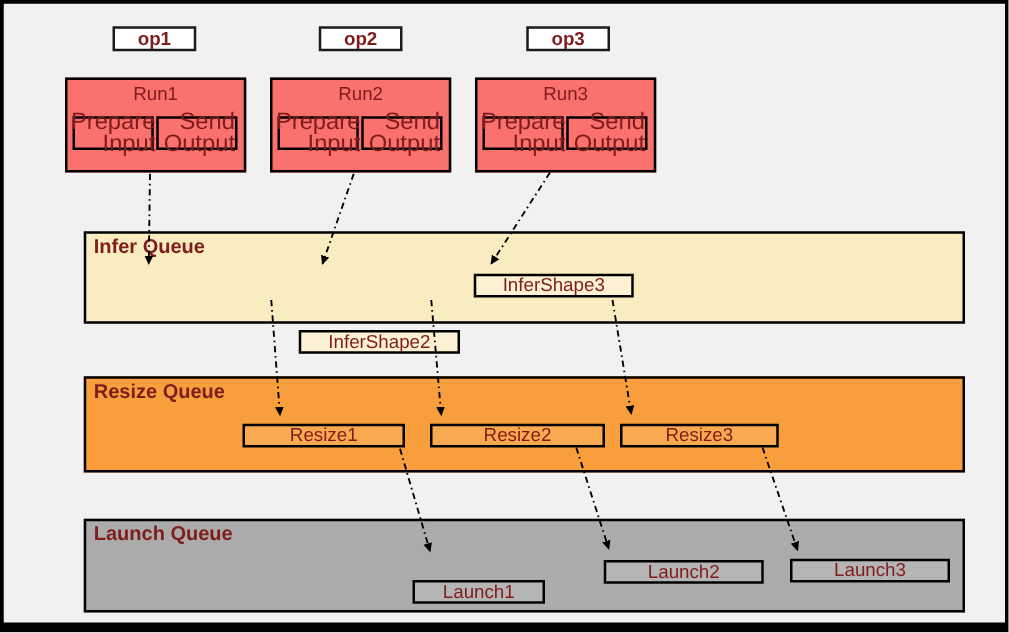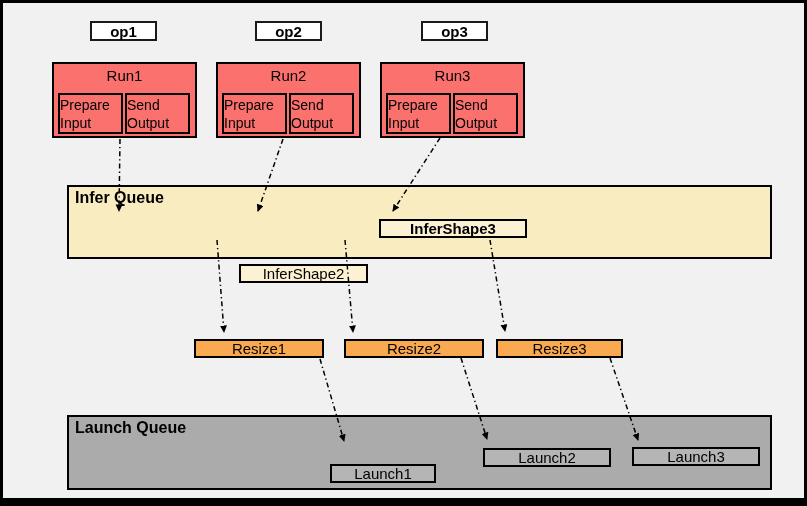--- a/index.html
+++ b/index.html
@@ -1,21 +1,21 @@
 <!DOCTYPE html>
 <html style="--bg: #f1f1f1; --salmon: #fa716e; --cream: #faecc1; --cream_item: #fcf1d2; --orange: #f89e3c; --orange_item: #f9a94f; --gray: #ababab; --gray_item: #b5b5b5;"><head>
 <meta charset="utf-8">
 <style>
   html,body{margin:0;padding:0;background:#fff;}
   .canvas{
     position:relative;
     width:807px;height:506px;
     background:var(--bg,#f1f1f1);
     font-family:"Liberation Sans","DejaVu Sans",sans-serif;
-    color:#000000;
+    color:#7f1d1d;
     overflow:hidden;
     box-sizing:border-box;
   }
   .frame{
     position:absolute;inset:0;
     border:3px solid #000;
     border-bottom:8px solid #000;
     pointer-events:none;
     z-index:50;
   }
@@ -35,27 +35,27 @@
     border:2px solid #000;
     box-sizing:border-box;
     top:62px;
   }
   .run-title{
     position:absolute;top:3px;left:0;right:0;
     text-align:center;font-size:15px;
   }
   .run-sub{
     position:absolute;top:29px;
-    width:65px;height:41px;
+    width:65px;height:27px;
     background:var(--salmon,#fa716e);
     border:2px solid #000;
     box-sizing:border-box;
     display:flex;align-items:center;justify-content:center;
-    text-align:left;
-    font-size:14px;line-height:18px;
+    text-align:right;
+    font-size:19px;line-height:18px;
   }
   .run-sub.left{left:4px;}
   .run-sub.right{left:71px;}
   .queue{
     position:absolute;
     left:67px;width:705px;
     border:2px solid #000;
     box-sizing:border-box;
   }
   .queue-title{
@@ -110,26 +110,29 @@
   </div>
   <div class="run-box" style="left:380px;">
     <div class="run-title">Run3</div>
     <div class="run-sub left">Prepare Input</div>
     <div class="run-sub right">Send Output</div>
   </div>
 
   <div class="queue q-infer">
     <div class="queue-title">Infer Queue</div>
   </div>
+  <div class="queue q-resize">
+    <div class="queue-title">Resize Queue</div>
+  </div>
   <div class="queue q-launch">
     <div class="queue-title">Launch Queue</div>
   </div>
 
   <div class="q-item item-infer" style="left:239px;top:219px;width:129px;margin-top:45px;">InferShape2</div>
-  <div class="q-item item-infer" style="left:379px;top:219px;width:148px;font-weight:bold;">InferShape3</div>
+  <div class="q-item item-infer" style="left:379px;top:219px;width:128px;">InferShape3</div>
 
   <div class="q-item item-resize" style="left:194px;top:339px;width:130px;">Resize1</div>
   <div class="q-item item-resize" style="left:344px;top:339px;width:140px;">Resize2</div>
   <div class="q-item item-resize" style="left:496px;top:339px;width:127px;">Resize3</div>
 
   <div class="q-item item-launch" style="left:330px;top:464px;width:106px;">Launch1</div>
   <div class="q-item item-launch" style="left:483px;top:448px;width:128px;">Launch2</div>
   <div class="q-item item-launch" style="left:632px;top:447px;width:128px;">Launch3</div>
 
   <svg id="arrows" width="807" height="506" viewBox="0 0 807 506">

